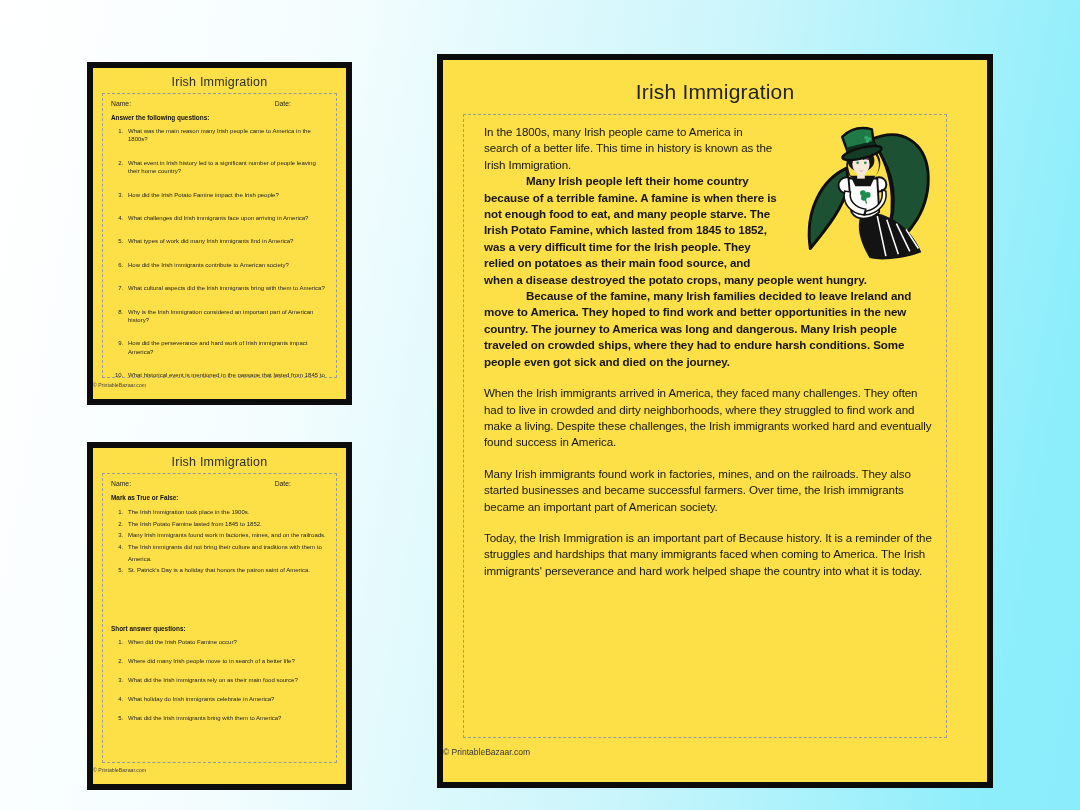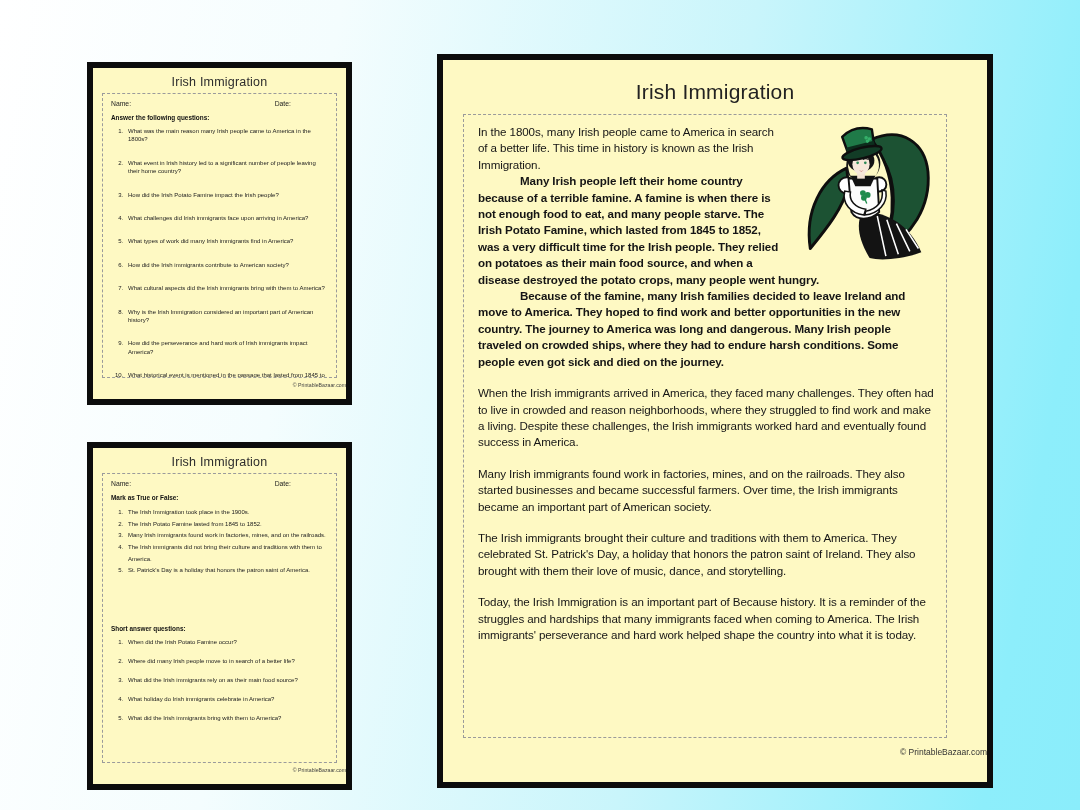--- a/index.html
+++ b/index.html
@@ -1,44 +1,44 @@
 <!DOCTYPE html>
 <html><head>
 <meta charset="utf-8">
 <style>
   html,body{margin:0;padding:0;}
   body{
     width:1080px;height:810px;position:relative;overflow:hidden;
     font-family:"Liberation Sans",sans-serif;
     background:linear-gradient(100deg,#ffffff 0%,#f4fdfe 28%,#c9f5fb 62%,#8deefb 92%,#8aedfb 100%);
   }
-  .page{position:absolute;background:#fef9c3;border:6px solid #0c0c0c;box-sizing:border-box;}
+  .page{position:absolute;background:#fde047;border:6px solid #0c0c0c;box-sizing:border-box;}
   #page1{left:87px;top:62px;width:265px;height:343px;}
   #page2{left:87px;top:442px;width:265px;height:348px;}
   #page3{left:437px;top:54px;width:556px;height:734px;}
 
   .small-title{text-align:center;font-size:12.5px;color:#2d2d2d;margin-top:7px;letter-spacing:.2px;}
   .dashed{border:1px dashed #9b9b9b;}
   .box-s{margin:4px 9px 0 9px;padding:6px 8px 0 8px;box-sizing:border-box;overflow:hidden;}
   #page1 .box-s{height:285px;}
   #page2 .box-s{height:290px;}
 
   .nd-row{display:flex;justify-content:space-between;font-size:6.8px;color:#222;white-space:nowrap;overflow:hidden;}
   .sec-head{font-size:6.4px;font-weight:bold;color:#111;margin-top:7px;}
   ol.qs{margin:6px 0 0;padding-left:14px;font-size:6px;color:#222;}
   ol.qs li{padding-left:3px;}
   ol.q10 li{margin-bottom:15px;line-height:1.4;}
   ol.tf li{margin-bottom:0;line-height:1.95;}
   ol.sa li{margin-bottom:10px;line-height:1.5;}
   .sa-head{margin-top:48px;}
-  .pg-footer{text-align:right;font-size:5.2px;color:#444;margin-top:4px;}
+  .pg-footer{text-align:left;font-size:5.2px;color:#444;margin-top:4px;}
   #page3 .pg-footer{font-size:8.5px;margin-top:9px;color:#333;}
 
   .big-title{text-align:center;font-size:21px;color:#222;margin-top:20px;font-weight:400;letter-spacing:.2px;}
-  .box-l{margin:10px 40px 0 20px;padding:9px 12px 10px 14px;height:624px;box-sizing:border-box;overflow:hidden;}
+  .box-l{margin:10px 40px 0 20px;padding:9px 12px 10px 20px;height:624px;box-sizing:border-box;overflow:hidden;}
   .illu{float:right;width:146px;height:134px;margin:2px 0 4px 9px;}
   .illu svg{width:100%;height:100%;display:block;}
   .para{margin:0;font-size:11.6px;line-height:16.4px;color:#151515;letter-spacing:-0.1px;}
   .para.indent{text-indent:42px;font-weight:bold;}
   .para.gap{margin-top:15px;}
 </style>
 </head>
 <body>
 
 <div class="page" id="page1">
@@ -142,19 +142,18 @@
             <circle cx="82" cy="14" r="1.8" fill="#35b06a"></circle>
             <circle cx="85" cy="16" r="1.8" fill="#35b06a"></circle>
             <circle cx="82.5" cy="17.8" r="1.8" fill="#35b06a"></circle>
           </g>
         </g>
       </svg>
     </div>
     <p class="para">In the 1800s, many Irish people came to America in search of a better life. This time in history is known as the Irish Immigration.</p>
     <p class="para indent">Many Irish people left their home country because of a terrible famine. A famine is when there is not enough food to eat, and many people starve. The Irish Potato Famine, which lasted from 1845 to 1852, was a very difficult time for the Irish people. They relied on potatoes as their main food source, and when a disease destroyed the potato crops, many people went hungry.</p>
     <p class="para indent">Because of the famine, many Irish families decided to leave Ireland and move to America. They hoped to find work and better opportunities in the new country. The journey to America was long and dangerous. Many Irish people traveled on crowded ships, where they had to endure harsh conditions. Some people even got sick and died on the journey.</p>
-    <p class="para gap">When the Irish immigrants arrived in America, they faced many challenges. They often had to live in crowded and reason neighborhoods, where they struggled to find work and make a living. Despite these challenges, the Irish immigrants worked hard and eventually found success in America.</p>
+    <p class="para gap">When the Irish immigrants arrived in America, they faced many challenges. They often had to live in crowded and dirty neighborhoods, where they struggled to find work and make a living. Despite these challenges, the Irish immigrants worked hard and eventually found success in America.</p>
     <p class="para gap">Many Irish immigrants found work in factories, mines, and on the railroads. They also started businesses and became successful farmers. Over time, the Irish immigrants became an important part of American society.</p>
-    <p class="para gap">The Irish immigrants brought their culture and traditions with them to America. They celebrated St. Patrick's Day, a holiday that honors the patron saint of Ireland. They also brought with them their love of music, dance, and storytelling.</p>
     <p class="para gap">Today, the Irish Immigration is an important part of Because history. It is a reminder of the struggles and hardships that many immigrants faced when coming to America. The Irish immigrants' perseverance and hard work helped shape the country into what it is today.</p>
   </div>
   <div class="pg-footer">© PrintableBazaar.com</div>
 </div>
 
 </body></html>

